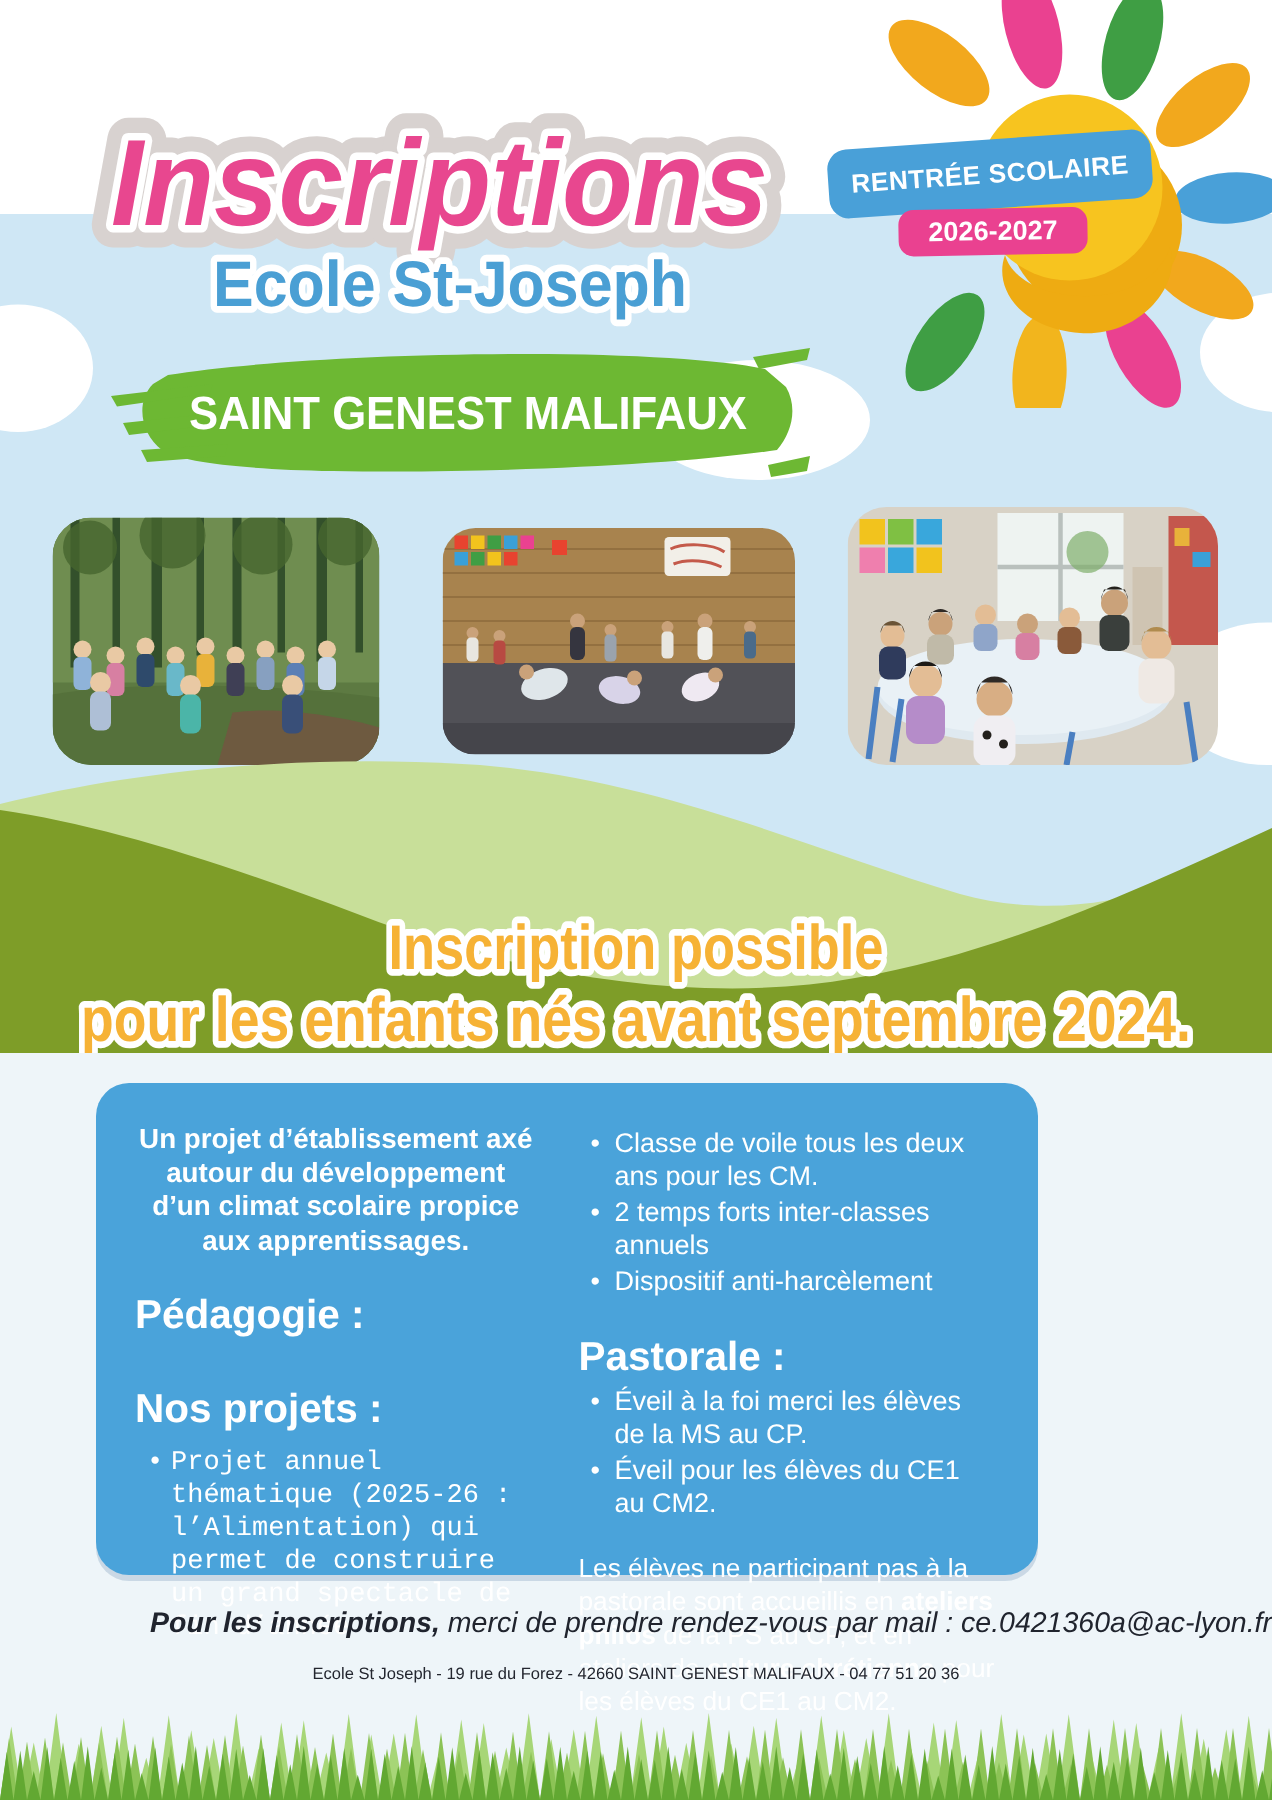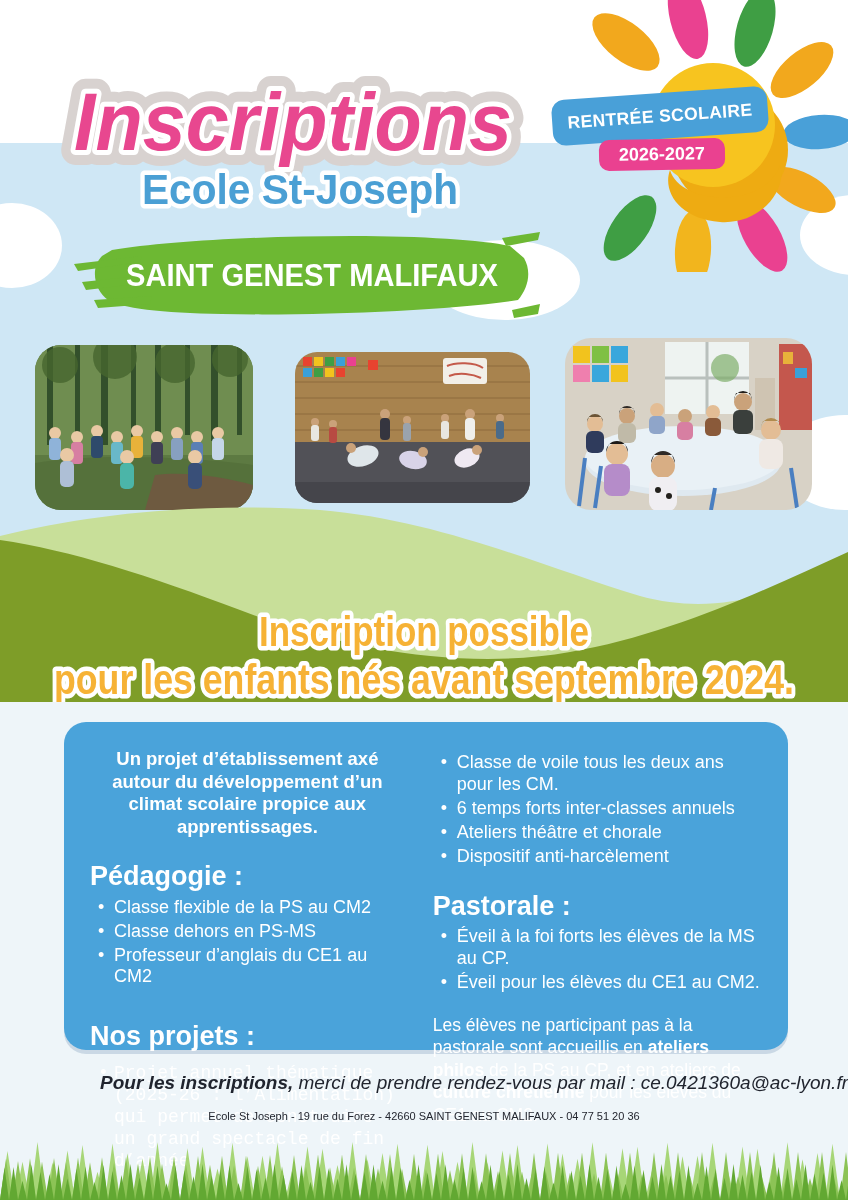--- a/index.html
+++ b/index.html
@@ -21,21 +21,21 @@
     font-size:17.5px;letter-spacing:.4px;transform:rotate(-4deg);}
   .badge-pink{left:599px;top:139px;width:126px;height:31px;border-radius:10px;
     font-size:18px;transform:rotate(-1deg);}
 
   
   .photo{position:absolute;border-radius:26px;overflow:hidden;}
   .photo svg{display:block;}
 
   
   .info-box{
-    position:absolute;left:64px;top:722px;width:724px;height:328px;border-radius:22px;
+    position:absolute;left:64px;top:722px;width:628px;height:328px;border-radius:22px;
     background:#4aa3da;color:#ffffff;box-sizing:border-box;padding:24px 28px 20px 26px;
     display:grid;grid-template-columns:1fr 1.04fr;column-gap:28px;
     box-shadow:0 4px 0 rgba(40,90,140,.18);
   }
   .intro{font-weight:bold;font-size:18.5px;line-height:1.22;text-align:center;margin:2px 0 0 0;}
   .box-heading{font-weight:bold;font-size:27px;margin:0;line-height:1.05;}
   .mt-lg{margin-top:24px;}
   .mt-xl{margin-top:34px;}
   .mt-sm{margin-top:6px;}
   ul.bullets{margin:6px 0 0 0;padding:0 0 0 24px;list-style:none;}
@@ -326,40 +326,34 @@
     <path d="M0,48 C90,26 200,14 320,22 C440,32 540,78 640,108 C720,130 790,102 848,72 L848,214 L0,214 Z" fill="#c8df99"></path>
     <path d="M0,52 C70,62 150,88 240,122 C350,164 470,182 570,164 C670,147 765,102 848,64 L848,214 L0,214 Z" fill="#7e9d28"></path>
     <text x="424" y="158" text-anchor="middle" textLength="330" lengthAdjust="spacingAndGlyphs" font-size="42" font-weight="bold" fill="#f6b235" stroke="#ffffff" stroke-width="9" stroke-linejoin="round" paint-order="stroke">Inscription possible</text>
     <text x="424" y="206" text-anchor="middle" textLength="740" lengthAdjust="spacingAndGlyphs" font-size="42" font-weight="bold" fill="#f6b235" stroke="#ffffff" stroke-width="9" stroke-linejoin="round" paint-order="stroke">pour les enfants nés avant septembre 2024.</text>
   </svg>
 
   <div class="info-box">
     <div>
       <p class="intro">Un projet d’établissement axé autour du développement d’un climat scolaire propice aux apprentissages.</p>
       <h2 class="box-heading mt-lg">Pédagogie :</h2>
-      <ul class="bullets">
-          <li>Classe flexible de la PS au CM2</li>
-          <li>Classe dehors en PS-MS</li>
-          <li>Professeur d’anglais  du CE1 au CM2</li>
-        </ul>
       <h2 class="box-heading mt-xl">Nos projets :</h2>
       <ul class="bullets" style="margin-top:12px;font-family:Liberation Mono, monospace;">
           <li>Projet annuel thématique (2025-26 : l’Alimentation) qui permet de construire un grand spectacle de fin d’année</li>
         </ul>
     </div>
     <div>
       <ul class="bullets mt-sm">
           <li>Classe de voile tous les deux ans pour les CM.</li>
-          <li>6 temps forts inter-classes annuels</li>
-          <li>Ateliers théâtre et chorale</li>
+          <li>2 temps forts inter-classes annuels</li>
           <li>Dispositif anti-harcèlement</li>
         </ul>
       <h2 class="box-heading mt-lg">Pastorale :</h2>
       <ul class="bullets">
-          <li>Éveil à la foi forts les élèves de la MS au CP.</li>
+          <li>Éveil à la foi merci les élèves de la MS au CP.</li>
           <li>Éveil pour les élèves du CE1 au CM2.</li>
         </ul>
       <p class="note"><span>Les élèves ne participant pas à la pastorale sont accueillis en </span><b>ateliers philos</b><span> de la PS au CP, et en ateliers de </span><b>culture chrétienne</b><span> pour les élèves du CE1 au CM2.</span></p>
     </div>
   </div>
 
   <div class="footer-contact">
     <b>Pour les inscriptions,</b><span> merci de prendre rendez-vous par mail : ce.0421360a@ac-lyon.fr</span>
   </div>
   <div class="footer-address">Ecole St Joseph - 19 rue du Forez - 42660 SAINT GENEST MALIFAUX - 04 77 51 20 36</div>

